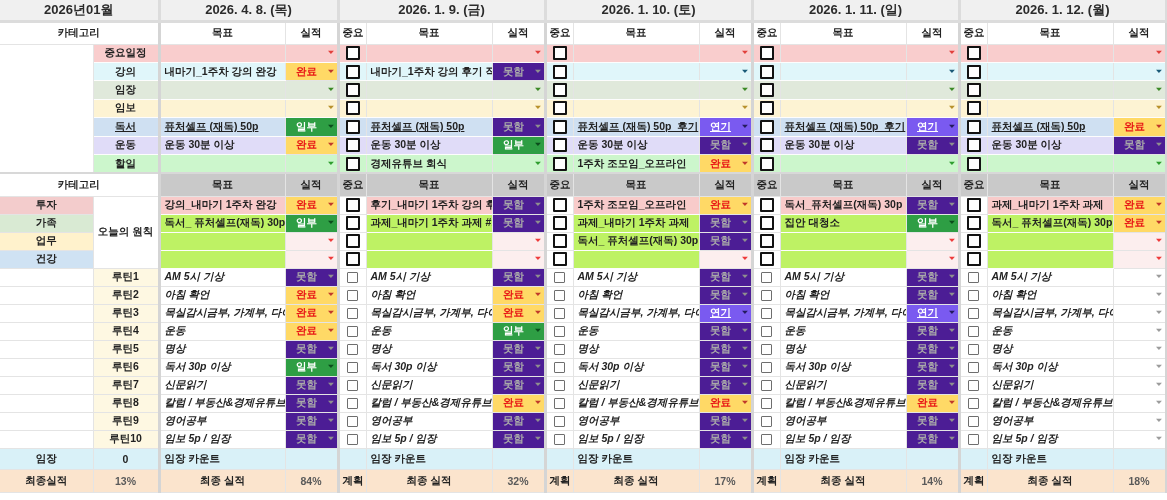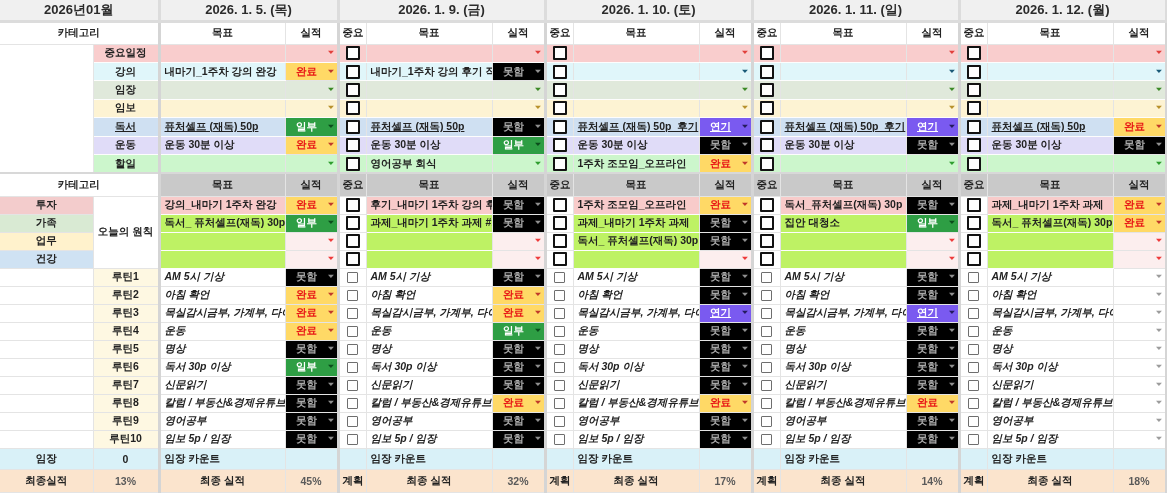--- a/index.html
+++ b/index.html
@@ -50,21 +50,21 @@
   .cb{display:inline-block;vertical-align:middle;background:#FEFEFE;border-radius:1px;}
   .cb.heavy{width:10px;height:10px;border:2px solid #121212;}
   .cb.lite{width:9px;height:9px;border:1.5px solid #6e6e6e;}
   
   .st{position:relative;text-align:center;padding:0 12px 0 3px;}
   .st .st-t{font-weight:700;}
   .ar{position:absolute;right:2px;top:50%;transform:translateY(-50%) scale(1.25,.7);
       font-size:8px;line-height:8px;}
   .st-done{background:#FFD966;}   .st-done .st-t{color:#E81616;}   .st-done .ar{color:#C0392B;}
   .st-partial{background:#2E9E44;}.st-partial .st-t{color:#fff;}   .st-partial .ar{color:#0B4D1C;}
-  .st-fail{background:#000000;}   .st-fail .st-t{color:#A9A9A9;}   .st-fail .ar{color:#8F8F8F;}
+  .st-fail{background:#4c1d95;}   .st-fail .st-t{color:#A9A9A9;}   .st-fail .ar{color:#8F8F8F;}
   .st-defer{background:#7A5AF0;}  .st-defer .st-t{color:#fff;text-decoration:underline;}
   .st-defer .ar{color:#241B5E;}
   .st-empty.t-pink .ar{color:#E2403C;}
   .st-empty.t-cyan .ar{color:#1A5A78;}
   .st-empty.t-sage .ar{color:#3C8A28;}
   .st-empty.t-cream .ar{color:#B8912C;}
   .st-empty.t-green .ar{color:#2F9E2F;}
   .st-empty.t-s2 .ar{color:#EE3B3B;}
   .st-empty.t-rt .ar{color:#9C9C9C;}
 </style>
@@ -87,21 +87,21 @@
         <col style="width:28px">
         <col style="width:126px">
         <col style="width:53px">
         <col style="width:28px">
         <col style="width:126px">
         <col style="width:53px">
       </colgroup>
       <tbody>
         <tr class="hdr-date" style="height:21px">
           <td colspan="2">2026년01월</td>
-          <td colspan="2" class="weekday">2026. 1. 5. (목)</td>
+          <td colspan="2" class="weekday">2026. 4. 8. (목)</td>
           <td colspan="3" class="weekday">2026. 1. 9. (금)</td>
           <td colspan="3" class="saturday">2026. 1. 10. (토)</td>
           <td colspan="3" class="sunday">2026. 1. 11. (일)</td>
           <td colspan="3" class="weekday">2026. 1. 12. (월)</td>
         </tr>
         <tr class="hdr-col" style="height:23px">
           <td colspan="2" class="lbl thickR ">카테고리</td>
           <td class="hc">목표</td>
           <td class="hc thickR">실적</td>
           <td class="hc">중요</td>
@@ -256,21 +256,21 @@
           <td class="goal t-lav">운동 30분 이상</td>
           <td class="st st-fail thickR"><span class="st-t">못함</span><span class="ar">▼</span></td>
         </tr>
         <tr style="height:18.5px">
           <td class="lbl t-green thickR">할일</td>
           <td class="goal t-green"></td>
           <td class="st st-empty t-green thickR">
             <span class="ar">▼</span>
           </td>
           <td class="cbc t-green"><span class="cb heavy"></span></td>
-          <td class="goal t-green">영어공부 회식</td>
+          <td class="goal t-green">경제유튜브 회식</td>
           <td class="st st-empty t-green thickR">
             <span class="ar">▼</span>
           </td>
           <td class="cbc t-green"><span class="cb heavy"></span></td>
           <td class="goal t-green">1주차 조모임_오프라인</td>
           <td class="st st-done thickR"><span class="st-t">완료</span><span class="ar">▼</span></td>
           <td class="cbc t-green"><span class="cb heavy"></span></td>
           <td class="goal t-green"></td>
           <td class="st st-empty t-green thickR">
             <span class="ar">▼</span>
@@ -600,21 +600,21 @@
           <td class="imj goal">임장 카운트</td>
           <td class="imj thickR"></td>
           <td class="imj"></td>
           <td class="imj goal">임장 카운트</td>
           <td class="imj thickR"></td>
         </tr>
         <tr style="height:23px">
           <td class="fin b center">최종실적</td>
           <td class="fin val thickR">13%</td>
           <td class="fin b center">최종 실적</td>
-          <td class="fin val thickR">45%</td>
+          <td class="fin val thickR">84%</td>
           <td class="fin b center">계획</td>
           <td class="fin b center">최종 실적</td>
           <td class="fin val thickR">32%</td>
           <td class="fin b center">계획</td>
           <td class="fin b center">최종 실적</td>
           <td class="fin val thickR">17%</td>
           <td class="fin b center">계획</td>
           <td class="fin b center">최종 실적</td>
           <td class="fin val thickR">14%</td>
           <td class="fin b center">계획</td>

